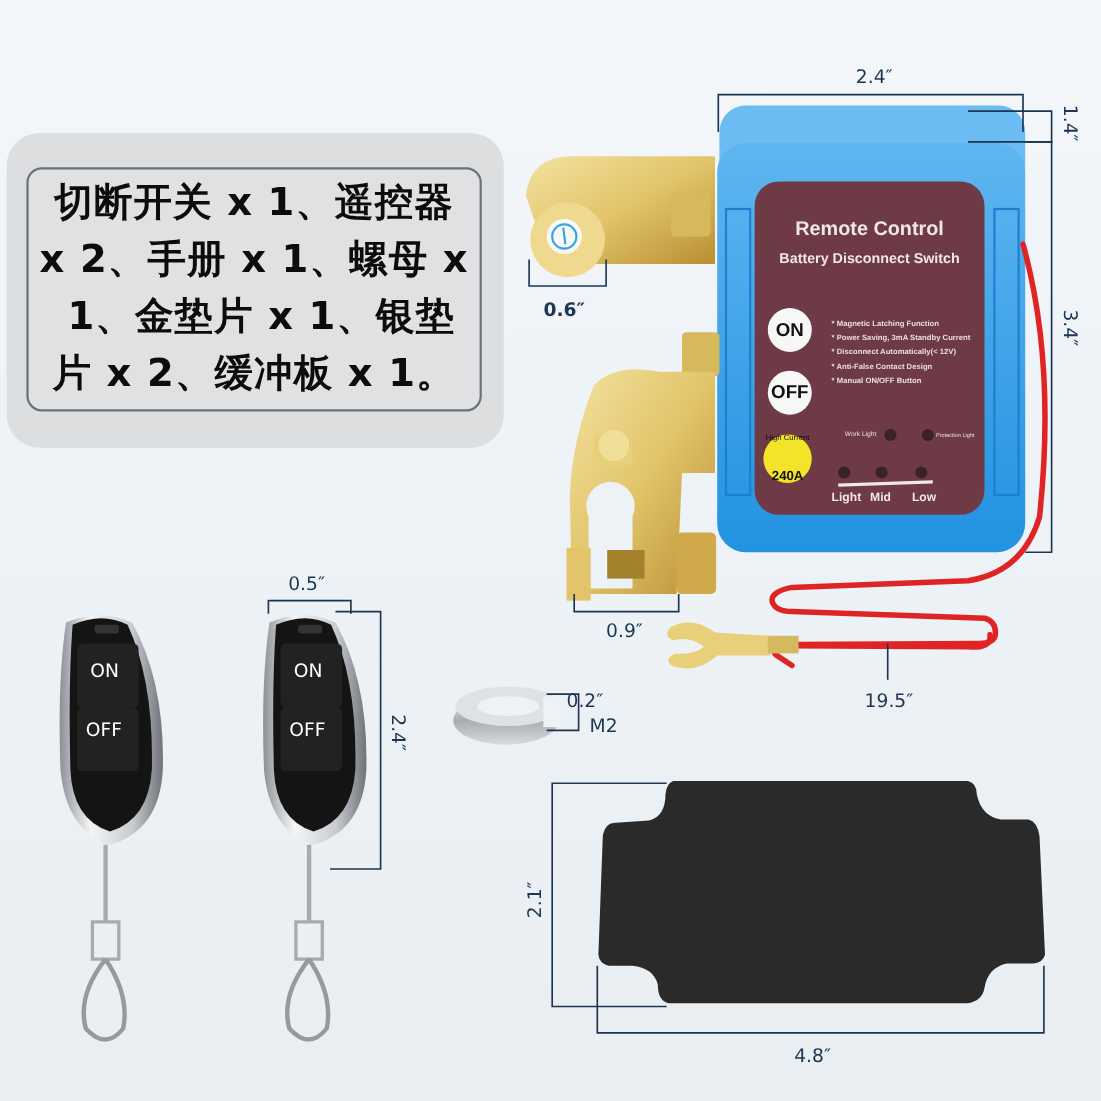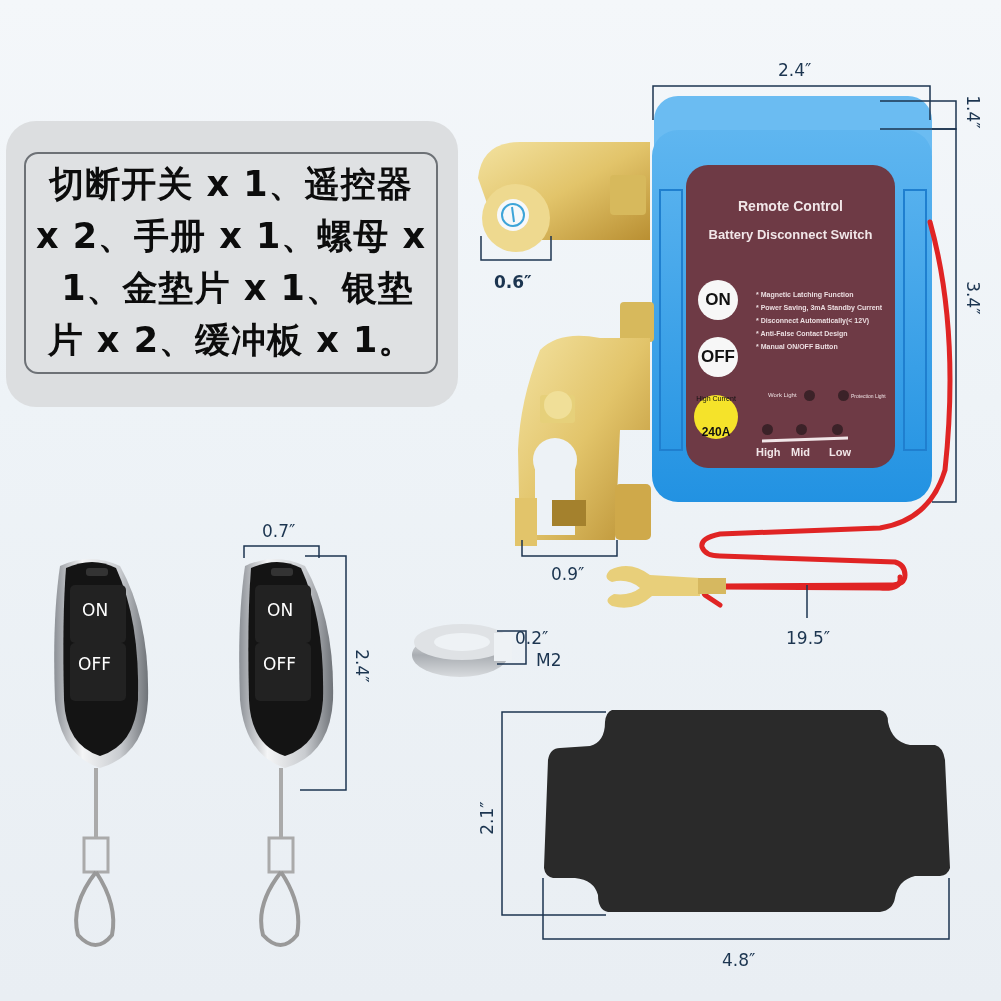--- a/index.html
+++ b/index.html
@@ -6,21 +6,21 @@
   body{width:1001px;height:1001px;position:relative;overflow:hidden;
     background:linear-gradient(180deg,#f4f7fa 0%,#eef3f7 40%,#e9eef3 100%);
     font-family:"Liberation Sans","DejaVu Sans",sans-serif;}
   .abs{position:absolute;}
   .card{left:6px;top:121px;width:452px;height:286px;border-radius:30px;background:#dcdee0;}
   .card-inner{left:24px;top:152px;width:414px;height:222px;border:2px solid #6d7176;border-radius:14px;background:#dfe1e3;box-sizing:border-box;}
   .card-text{left:26px;top:158px;width:410px;text-align:center;font-weight:bold;font-size:35px;line-height:52px;color:#0c0c0c;font-family:"DejaVu Sans",sans-serif;letter-spacing:1px;}
   .dim{color:#1c3550;font-size:17px;font-family:"DejaVu Sans",sans-serif;}
   .vert{transform:rotate(90deg);transform-origin:center;}
   .panel{left:686px;top:165px;width:209px;height:303px;border-radius:22px;background:#6e3a45;}
-  .panel-title{color:#f1e6e8;font-weight:bold;font-size:14px;text-align:center;width:100%;}
+  .panel-title{color:#f1e6e8;font-weight:bold;font-size:18px;text-align:center;width:100%;}
   .bullet{color:#ebdde0;font-size:7px;font-weight:bold;line-height:13px;}
   .round-btn{width:40px;height:40px;border-radius:50%;background:#f7f7f7;display:flex;align-items:center;justify-content:center;font-weight:bold;font-size:17px;color:#111;}
   .badge{width:44px;height:44px;border-radius:50%;background:#f5e32a;display:flex;flex-direction:column;align-items:center;justify-content:center;color:#111;gap:23px;}
   .led{width:11px;height:11px;border-radius:50%;background:#3b2228;}
   .tiny{color:#ede0e2;font-size:6px;}
   .lvl{color:#f1e6e8;font-size:11px;font-weight:bold;}
   .remote-label{color:#fff;font-size:17px;font-family:"DejaVu Sans",sans-serif;}
 </style>
 </head>
 <body>
@@ -162,34 +162,34 @@
 
   <div class="abs badge" style="left:8px;top:230px;">
     <span style="font-size:7px;">High Current</span>
     <span style="font-size:12px;font-weight:bold;">240A</span>
   </div>
 
   <div class="abs led" style="left:76px;top:259px;"></div>
   <div class="abs led" style="left:110px;top:259px;"></div>
   <div class="abs led" style="left:146px;top:259px;"></div>
   <div class="abs" style="left:76px;top:273px;width:86px;height:0;border-top:3px solid #f1e6e8;border-left:0;transform:skewY(-2deg);"></div>
-  <div class="abs lvl" style="left:70px;top:281px;">High</div>
+  <div class="abs lvl" style="left:70px;top:281px;">Light</div>
   <div class="abs lvl" style="left:105px;top:281px;">Mid</div>
   <div class="abs lvl" style="left:143px;top:281px;">Low</div>
 </div>
 
 <div class="abs remote-label" style="left:82px;top:600px;">ON</div>
 <div class="abs remote-label" style="left:78px;top:654px;">OFF</div>
 <div class="abs remote-label" style="left:267px;top:600px;">ON</div>
 <div class="abs remote-label" style="left:263px;top:654px;">OFF</div>
 
 <div class="abs dim" style="left:778px;top:60px;">2.4″</div>
 <div class="abs dim vert" style="left:956px;top:102px;">1.4″</div>
 <div class="abs dim vert" style="left:956px;top:288px;">3.4″</div>
 <div class="abs dim" style="left:494px;top:272px;font-weight:bold;">0.6″</div>
 <div class="abs dim" style="left:551px;top:564px;">0.9″</div>
 <div class="abs dim" style="left:786px;top:628px;">19.5″</div>
-<div class="abs dim" style="left:262px;top:521px;">0.7″</div>
+<div class="abs dim" style="left:262px;top:521px;">0.5″</div>
 <div class="abs dim vert" style="left:345px;top:656px;">2.4″</div>
 <div class="abs dim" style="left:515px;top:628px;">0.2″</div>
 <div class="abs dim" style="left:536px;top:650px;">M2</div>
 <div class="abs dim vert" style="left:470px;top:808px;transform:rotate(-90deg);">2.1″</div>
 <div class="abs dim" style="left:722px;top:950px;">4.8″</div>
 
 </body></html>

